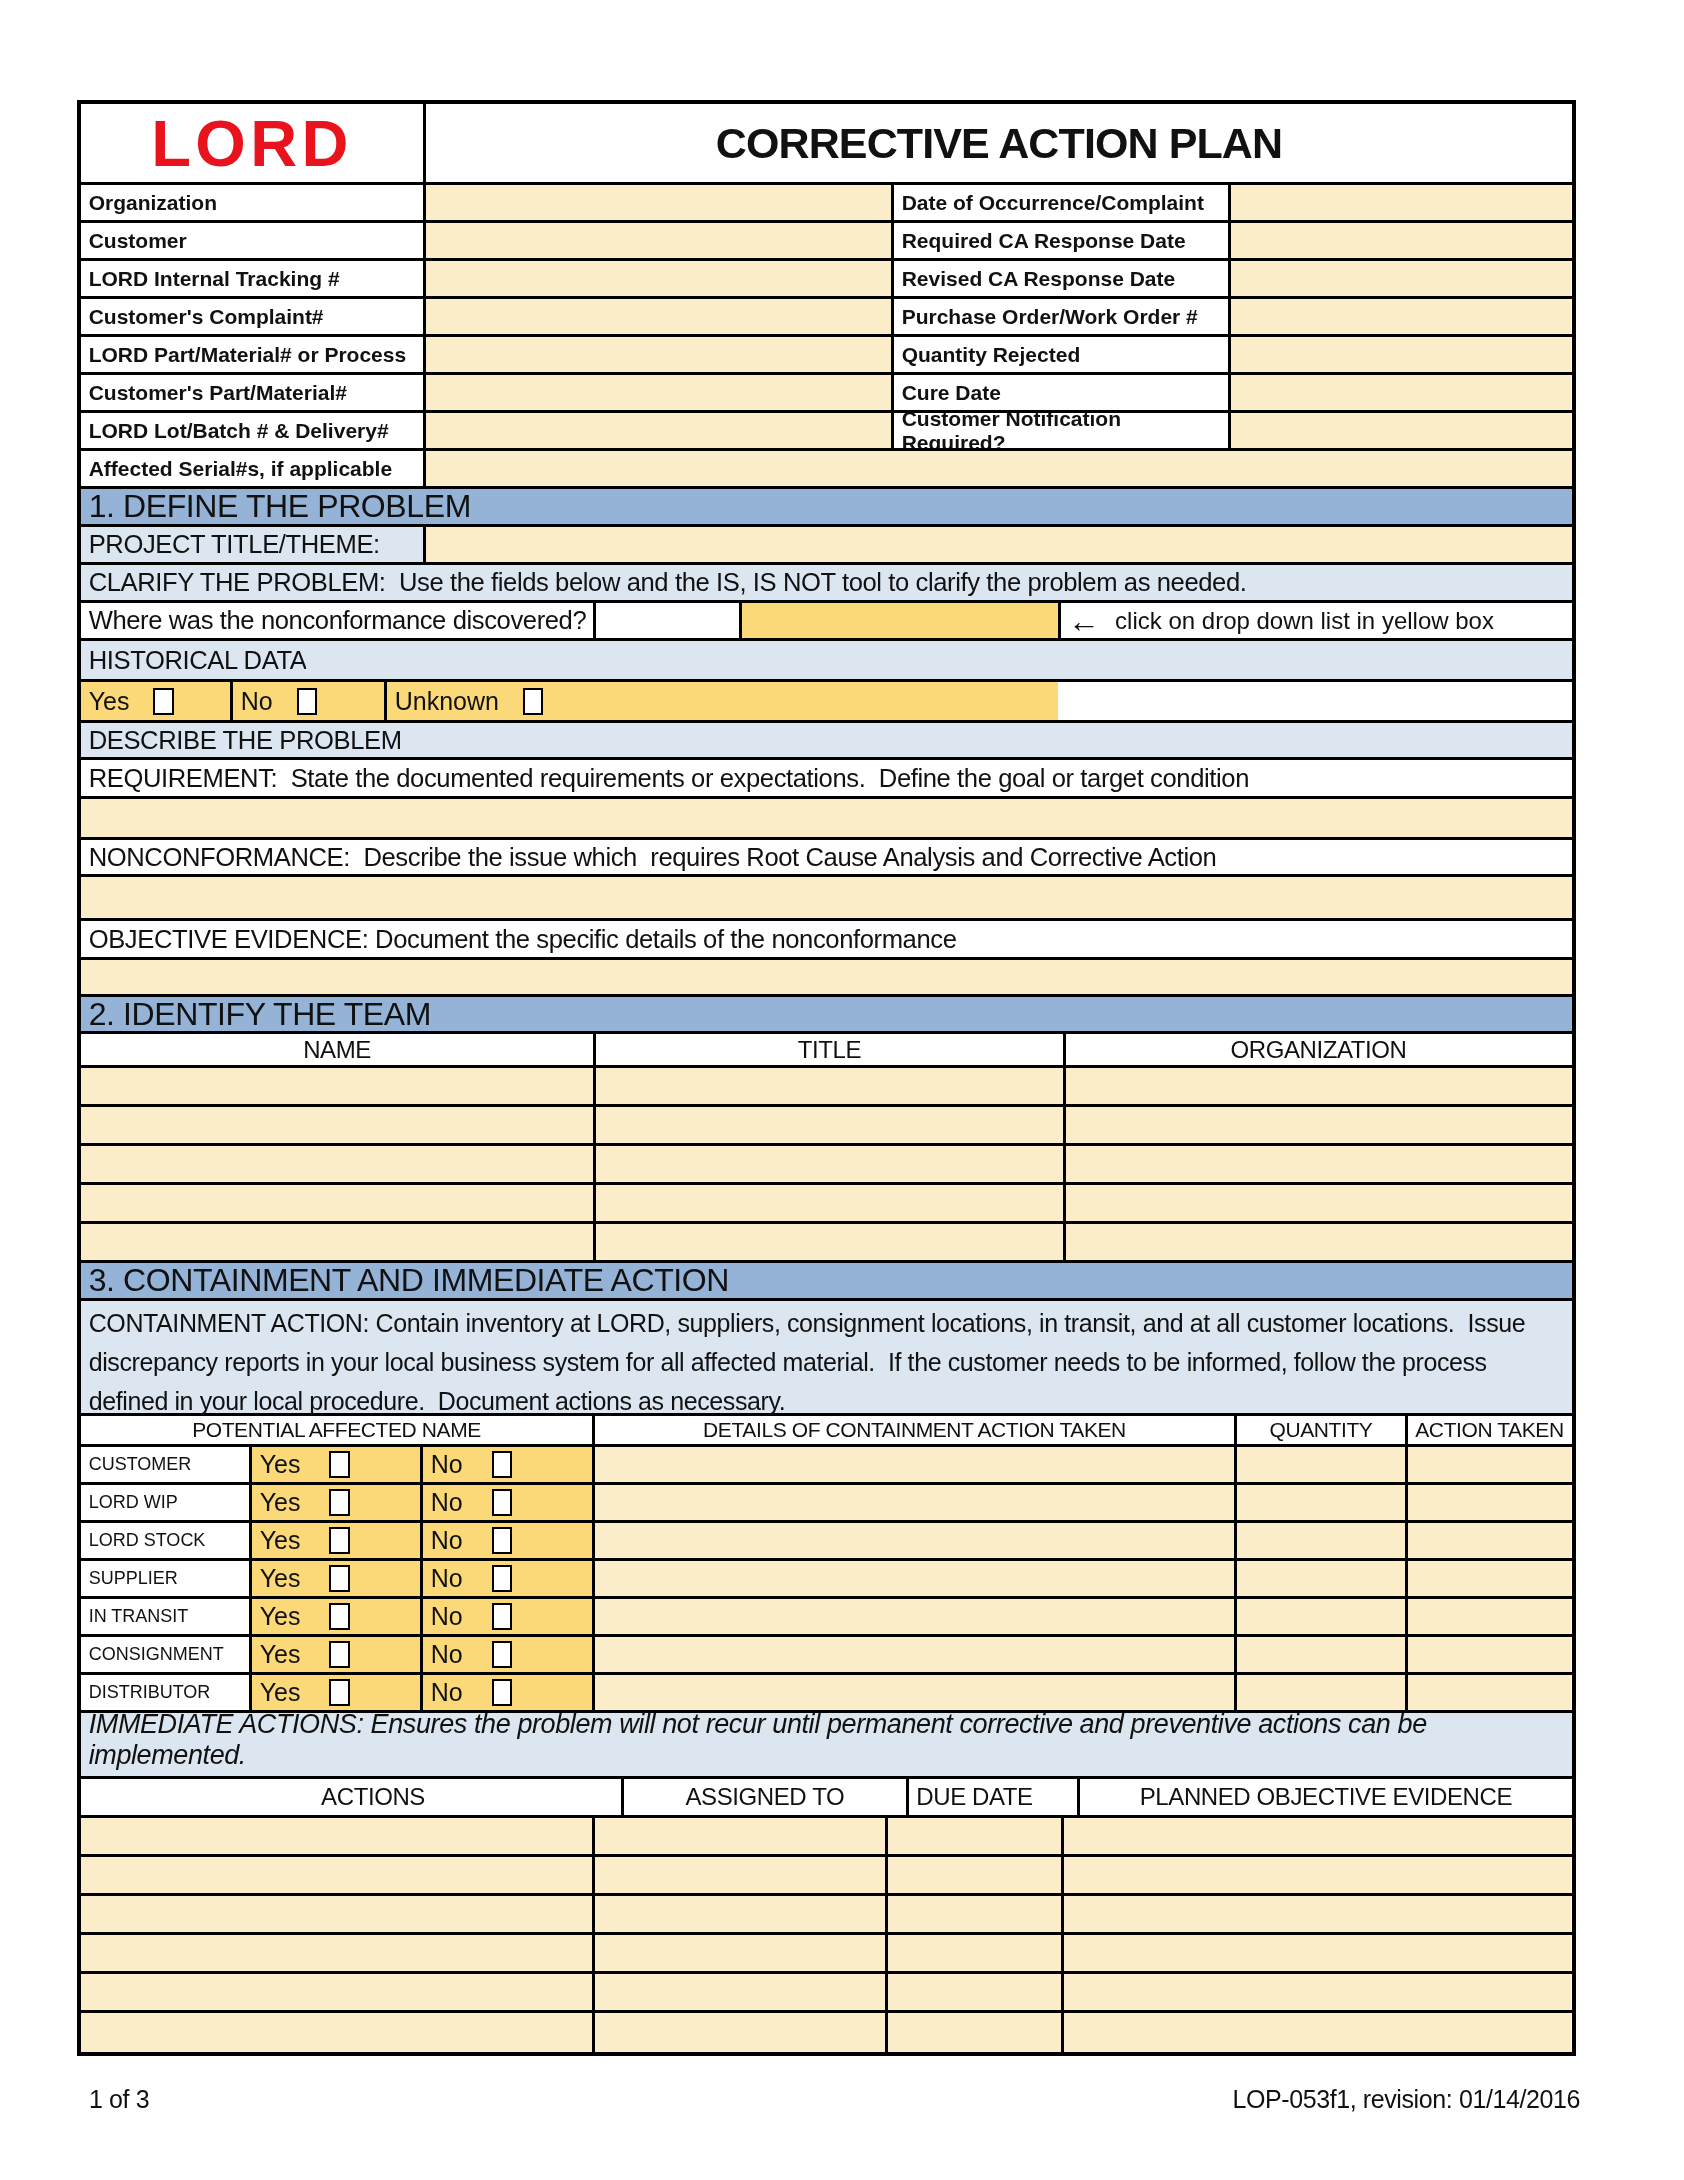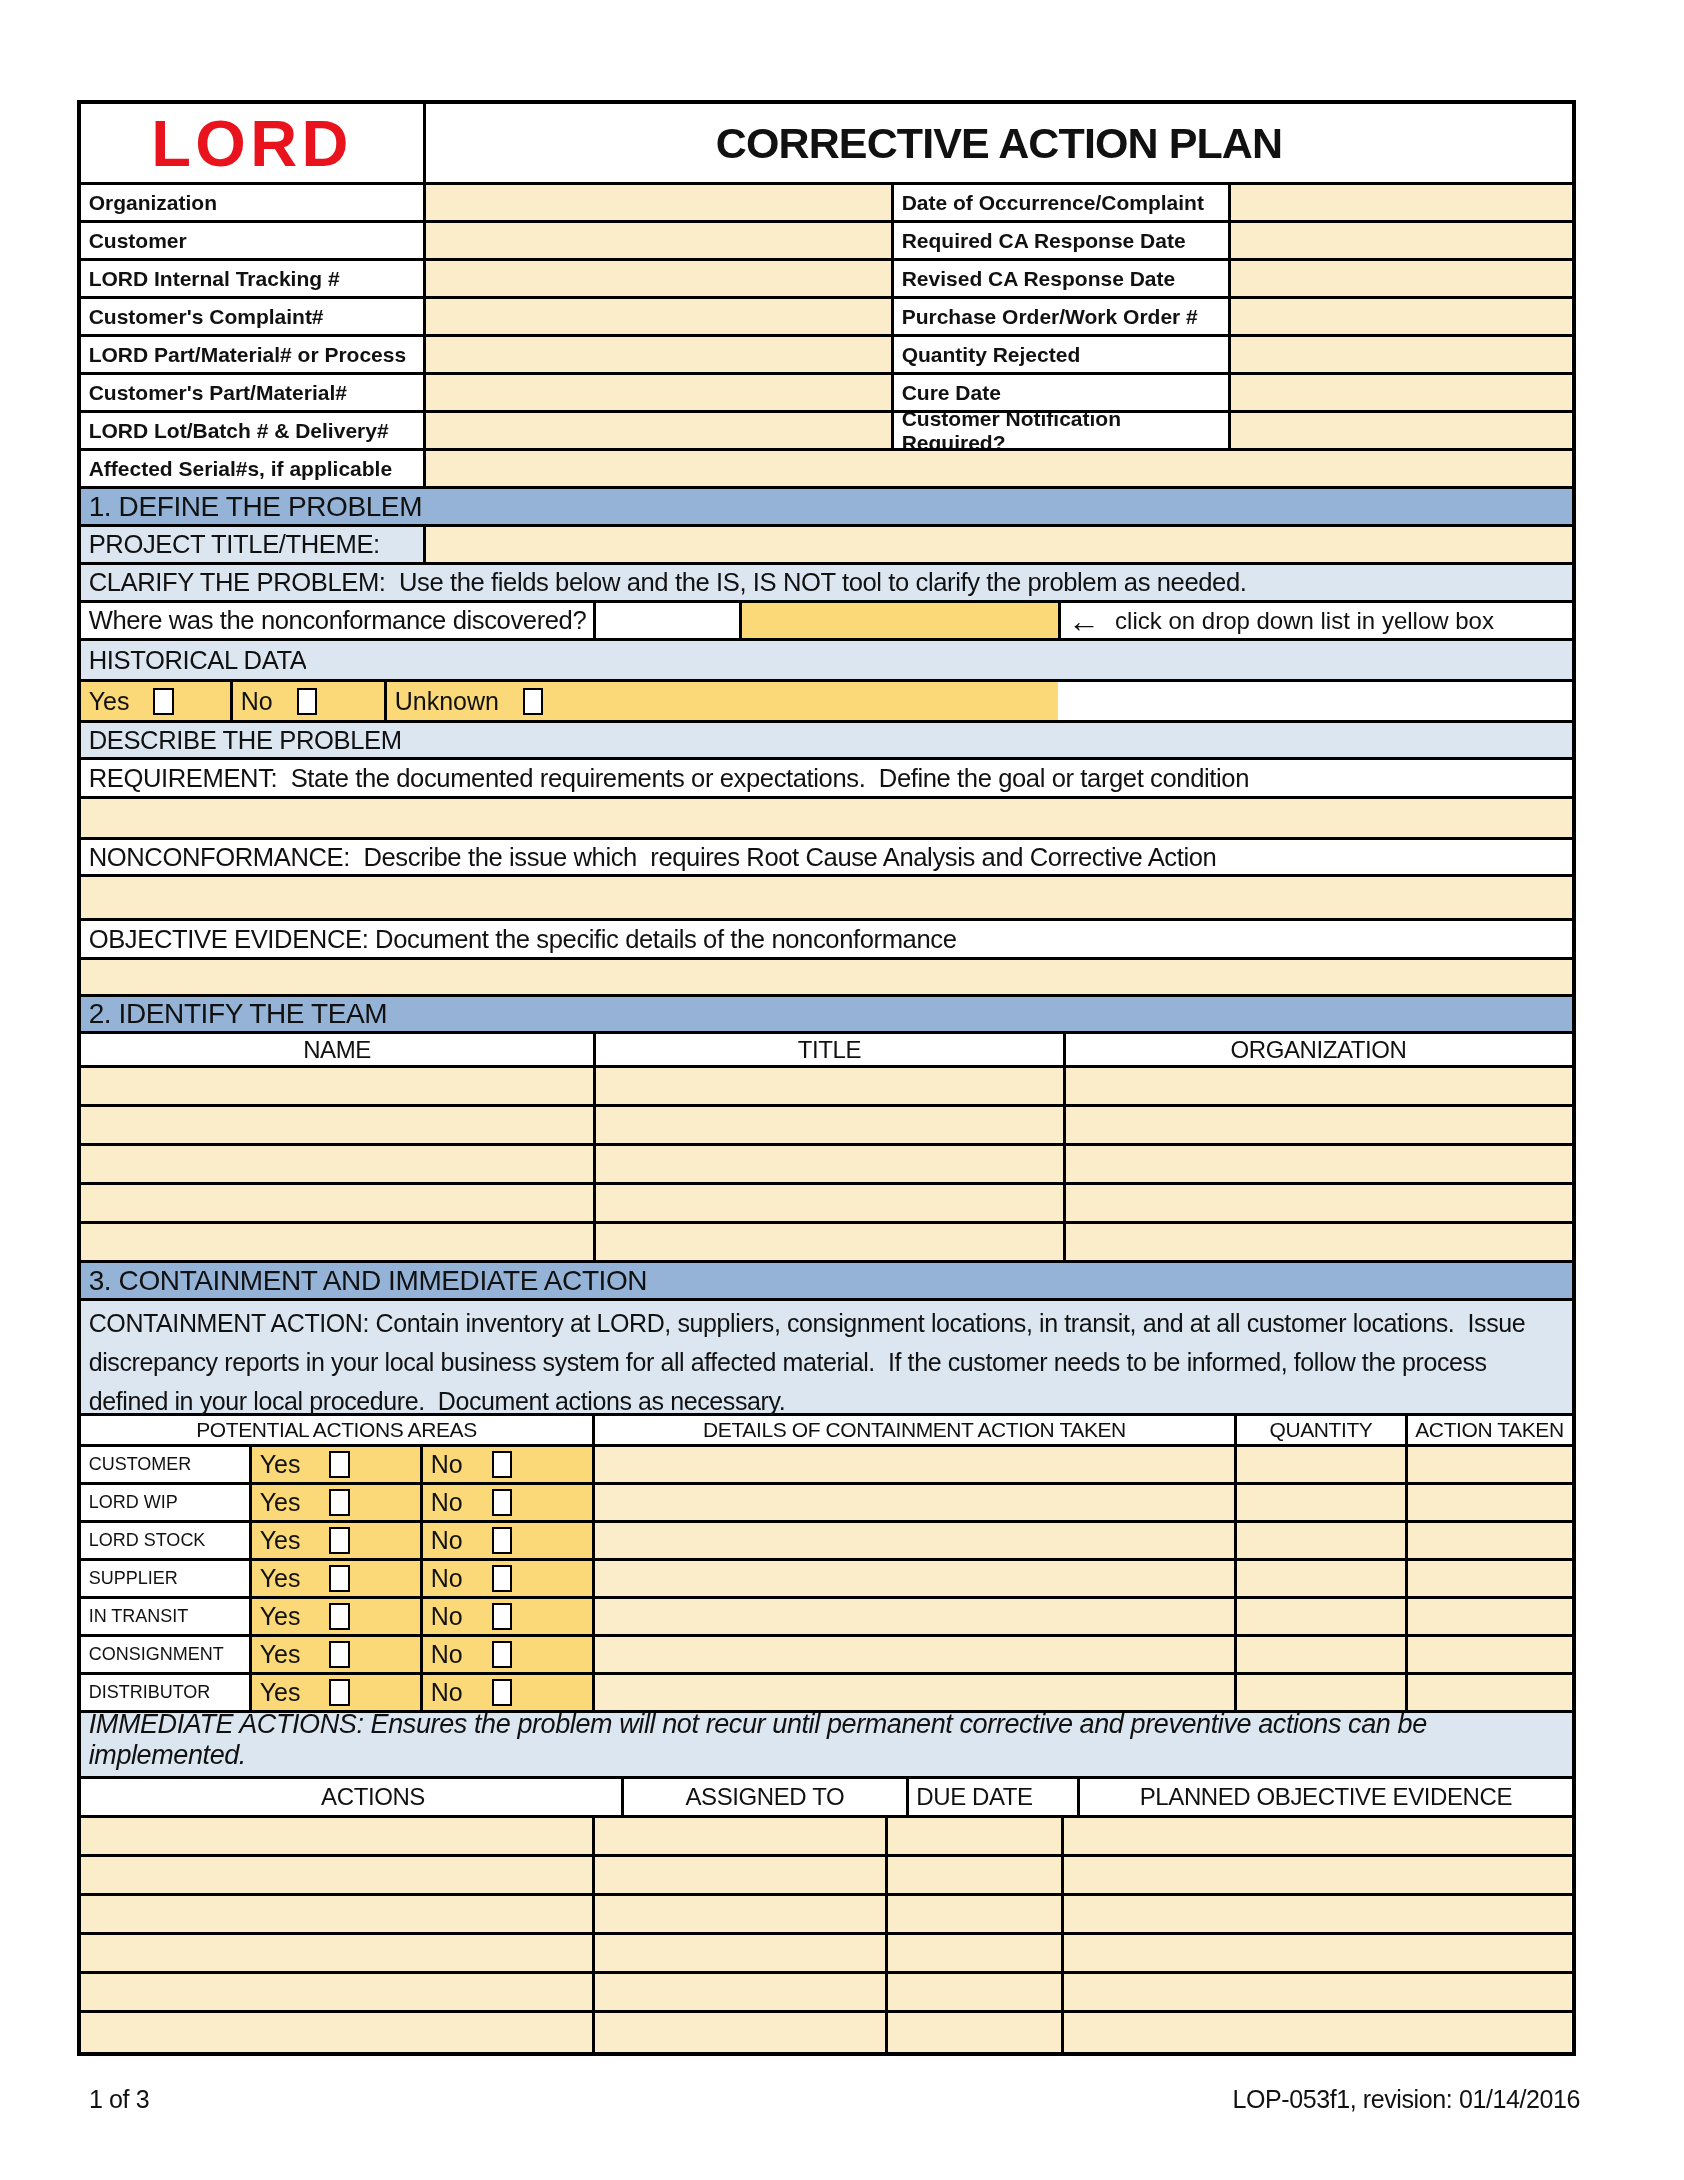--- a/index.html
+++ b/index.html
@@ -37,21 +37,21 @@
   .r-info, .r-serial { height:38px; }
   .f-label  { width:345px; font-size:21px; font-weight:bold; }
   .f-input  { width:468px; }
   .f-rlabel { width:337px; font-size:21px; font-weight:bold; }
   .f-rinput { width:340px; }
   .serial-input { width:1146px; }
 
   
   .r-banner1, .r-banner3 { height:38px; }
   .r-banner2 { height:37px; }
-  .banner-text { font-size:28px; letter-spacing:-0.4px; }
+  .banner-text { font-size:32px; letter-spacing:-0.4px; }
   .r-project, .r-clarify, .r-where { height:38px; }
   .proj-label { width:345px; font-size:25.6px; letter-spacing:-0.4px; }
   .proj-input { width:1146px; }
   .sec-text { font-size:25.6px; letter-spacing:-0.4px; }
   .where-label { width:515px; }
   .where-blank { width:146px; background:#fff; }
   .where-drop  { width:319px; }
   .where-note  { width:511px; font-size:24px; }
   .arrow { font-size:32px; margin:0 15.3px 0 6.8px; line-height:1; }
   .r-hist { height:41px; }
@@ -253,21 +253,21 @@
     <div class="cell team-c3 cream"></div>
   </div>
 
   <div class="row r-banner3 banner">
     <div class="cell pl banner-text">3.  CONTAINMENT AND IMMEDIATE ACTION</div>
   </div>
   <div class="row r-containment lblue">
     <div class="cont-text pre">CONTAINMENT ACTION: Contain inventory at LORD, suppliers, consignment locations, in transit, and at all customer locations.  Issue discrepancy reports in your local business system for all affected material.  If the customer needs to be informed, follow the process defined in your local procedure.  Document actions as necessary.</div>
   </div>
   <div class="row r-areahdr">
-    <div class="cell bR ah-c1 center ah-text">POTENTIAL ACTIONS AREAS</div>
+    <div class="cell bR ah-c1 center ah-text">POTENTIAL AFFECTED NAME</div>
     <div class="cell bR ah-c2 center ah-text">DETAILS OF CONTAINMENT ACTION TAKEN</div>
     <div class="cell bR ah-c3 center ah-text">QUANTITY</div>
     <div class="cell ah-c4 center ah-text">ACTION TAKEN</div>
   </div>
 
   <div class="row r-area">
     <div class="cell bR area-label pl">CUSTOMER</div>
     <div class="cell bR area-yes yellow pl">
         <span class="yn-text">Yes</span>
         <span class="area-cbx"></span>

